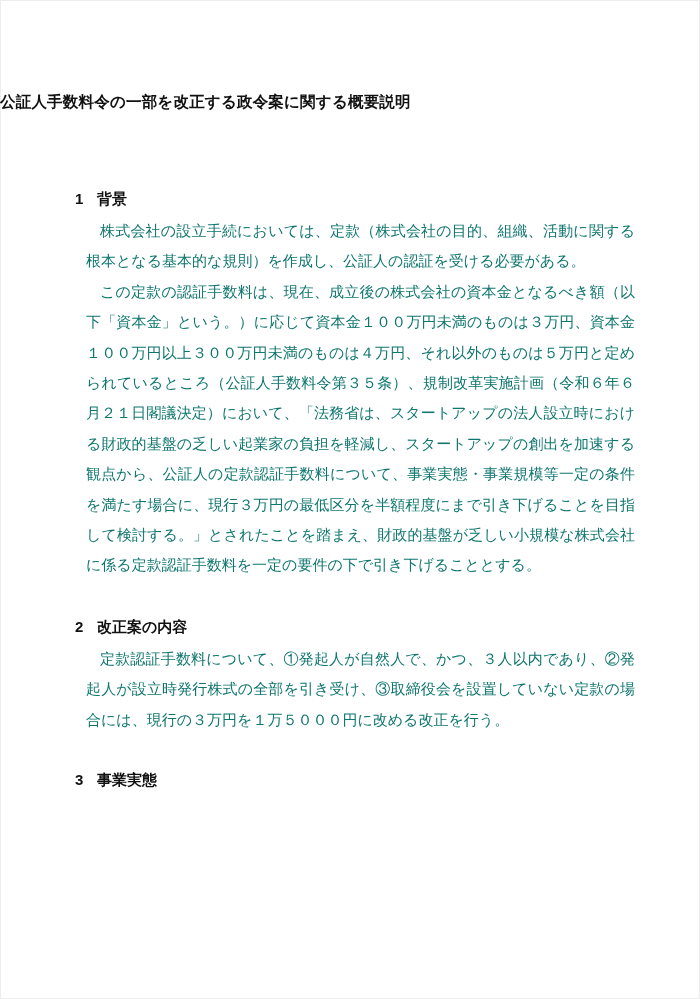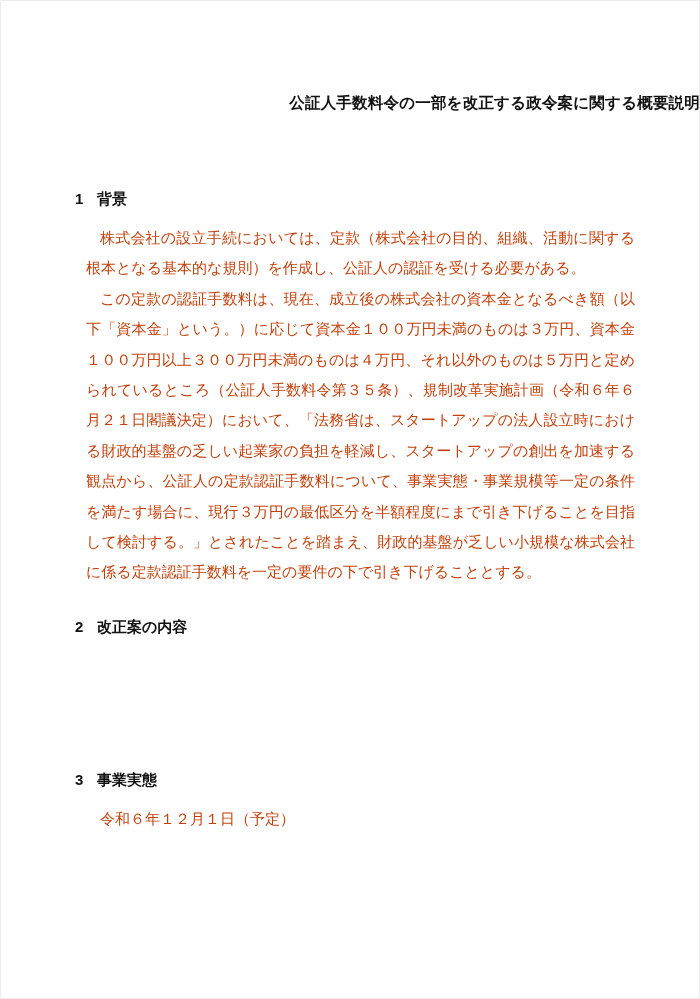--- a/index.html
+++ b/index.html
@@ -16,22 +16,22 @@
     overflow: hidden;
     color: #1c1c1c;
     font-family: "Liberation Serif", "DejaVu Serif", serif;
   }
   .doc-title {
     position: absolute;
     top: 93px;
     left: 0;
     right: 0;
     margin: 0;
-    text-align: right;
-    font-family: Liberation Sans, sans-serif;
+    text-align: left;
+    font-family: Liberation Mono, monospace;
     font-weight: 700;
     font-size: 15.5px;
     line-height: 20px;
     color: #111111;
     letter-spacing: 0.2px;
   }
   .sec {
     position: absolute;
     left: 75px;
     width: 560px;
@@ -44,27 +44,27 @@
     font-size: 15px;
     line-height: 22px;
     color: #111111;
   }
   .sec-num {
     display: inline-block;
     width: 22px;
     flex: 0 0 22px;
   }
   .sec-body {
-    margin: 13px 0 0 11px;
+    margin: 6px 0 0 11px;
     width: 549px;
     font-size: 15px;
     line-height: 30.4px;
     text-align: justify;
     text-justify: inter-character;
-    color: #c2410c;
+    color: #0f766e;
   }
   .sec-body p {
     margin: 0;
     padding: 0;
     text-indent: 14px;
   }
   .sec-1 { top: 188px; }
   .sec-2 { top: 616px; }
   .sec-3 { top: 769px; }
 </style>
@@ -84,25 +84,25 @@
       <p>株式会社の設立手続においては、定款（株式会社の目的、組織、活動に関する根本となる基本的な規則）を作成し、公証人の認証を受ける必要がある。</p>
       <p>この定款の認証手数料は、現在、成立後の株式会社の資本金となるべき額（以下「資本金」という。）に応じて資本金１００万円未満のものは３万円、資本金１００万円以上３００万円未満のものは４万円、それ以外のものは５万円と定められているところ（公証人手数料令第３５条）、規制改革実施計画（令和６年６月２１日閣議決定）において、「法務省は、スタートアップの法人設立時における財政的基盤の乏しい起業家の負担を軽減し、スタートアップの創出を加速する観点から、公証人の定款認証手数料について、事業実態・事業規模等一定の条件を満たす場合に、現行３万円の最低区分を半額程度にまで引き下げることを目指して検討する。」とされたことを踏まえ、財政的基盤が乏しい小規模な株式会社に係る定款認証手数料を一定の要件の下で引き下げることとする。</p>
     </div>
   </section>
 
   <section class="sec sec-2">
     <div class="sec-head">
       <span class="sec-num">2</span>
       <span class="sec-title">改正案の内容</span>
     </div>
+    <div class="sec-body">
+      <p>定款認証手数料について、①発起人が自然人で、かつ、３人以内であり、②発起人が設立時発行株式の全部を引き受け、③取締役会を設置していない定款の場合には、現行の３万円を１万５０００円に改める改正を行う。</p>
+    </div>
   </section>
 
   <section class="sec sec-3">
     <div class="sec-head">
       <span class="sec-num">3</span>
       <span class="sec-title">事業実態</span>
     </div>
-    <div class="sec-body">
-      <p>令和６年１２月１日（予定）</p>
-    </div>
   </section>
 
 </div>
 
 </body></html>

